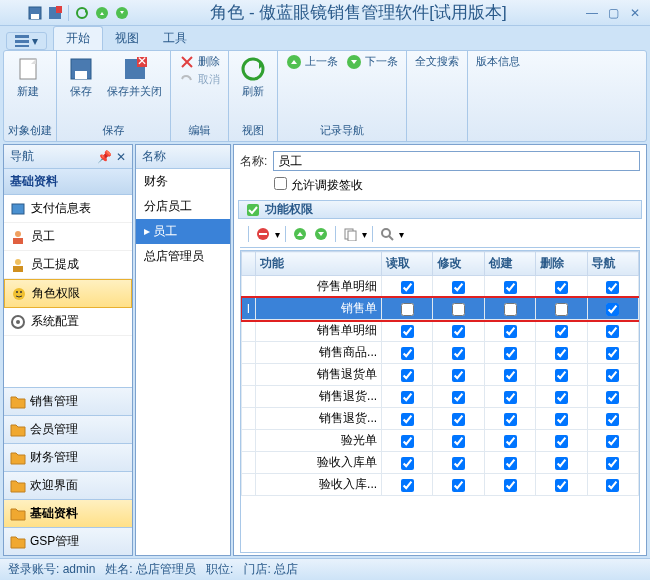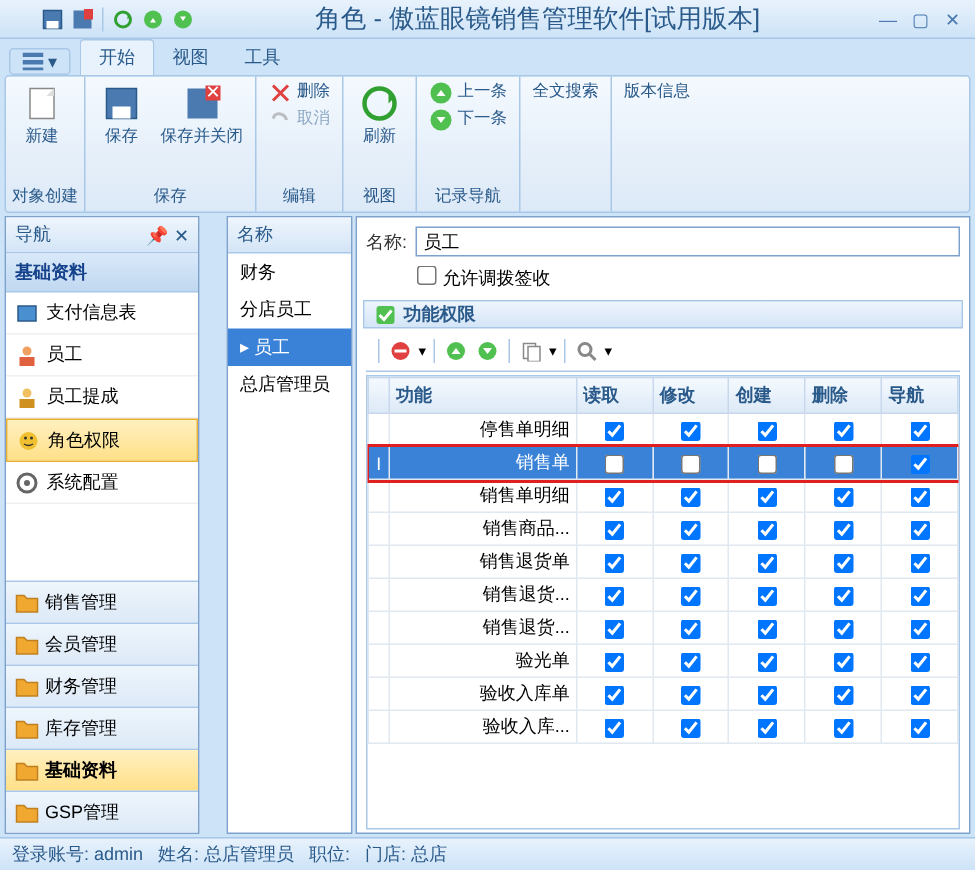--- a/index.html
+++ b/index.html
@@ -27,21 +27,21 @@
 .navpanel{width:130px;background:#fff;border:1px solid #7da2ce;display:flex;flex-direction:column}
 .nav-head{background:linear-gradient(#eef5fc,#d4e5f7);padding:3px 6px;color:#2a5a8a;border-bottom:1px solid #a9c8e8;display:flex;justify-content:space-between;align-items:center}
 .nav-section{background:linear-gradient(#d9e9fa,#c0d8f0);padding:4px 6px;color:#15428b;font-weight:bold;border-bottom:1px solid #a9c8e8}
 .nav-items{flex:0 0 auto}
 .nav-item{padding:5px 6px;display:flex;align-items:center;gap:5px;cursor:pointer;border-bottom:1px solid #f0f0f0}
 .nav-item.sel{background:linear-gradient(#fff0c0,#ffe088);border:1px solid #e8b030}
 .nav-icon{width:16px;height:16px;flex-shrink:0}
 .nav-cats{margin-top:auto}
 .nav-cat{padding:5px 6px;display:flex;align-items:center;gap:4px;cursor:pointer;background:linear-gradient(#eef5fc,#dce9f7);border-top:1px solid #a9c8e8}
 .nav-cat.sel{background:linear-gradient(#fff0c0,#ffe088);font-weight:bold}
-.midpanel{width:84px;background:#fff;border:1px solid #7da2ce;margin-left:18px}
+.midpanel{width:96px;background:#fff;border:1px solid #7da2ce;margin-left:2px}
 .mid-head{background:linear-gradient(#eef5fc,#d4e5f7);padding:3px 6px;border-bottom:1px solid #a9c8e8;color:#2a5a8a}
 .mid-item{padding:4px 8px;cursor:pointer}
 .mid-item.sel{background:#3a82d8;color:#fff}
 .mainpanel{flex:1;background:#fff;border:1px solid #7da2ce;margin-left:2px;display:flex;flex-direction:column;overflow:hidden}
 .form-row{padding:6px;display:flex;align-items:center;gap:6px}
 .form-label{color:#333}
 .form-input{border:1px solid #7da2ce;padding:2px 4px;flex:1;height:20px}
 .chk-row{padding:0 6px 4px 40px;display:flex;align-items:flex-start;gap:4px}
 .sub-head{background:linear-gradient(#eef5fc,#d4e5f7);padding:0 6px;border:1px solid #a9c8e8;margin:2px 4px;display:flex;align-items:flex-end;gap:4px;color:#2a5a8a;font-weight:bold}
 .toolbar{padding:4px 6px;border-bottom:1px solid #a9c8e8;display:flex;align-items:center;gap:3px;margin:0 6px}
@@ -173,21 +173,21 @@
             <circle cx="14" cy="14" r="10" fill="none" stroke="#30a030" stroke-width="3"></circle>
             <path d="M20 6l4 4-4 4" fill="#30a030"></path>
           </svg>
           <span class="rbtn-text">刷新</span>
         </div>
     </div>
     <div class="rgroup-label">视图</div>
   </div>
   <div class="rgroup">
     <div class="rgroup-body">
-      <div style="display:flex;flex-direction:column">
+      <div style="display:flex;">
         <div class="rbtn small">
             <svg class="rbtn-icon" width="16" height="16">
               <circle cx="8" cy="8" r="7" fill="#50c050"></circle>
               <path d="M5 10l3-4 3 4" fill="#fff"></path>
             </svg>
             <span class="rbtn-text">上一条</span>
           </div>
         <div class="rbtn small">
             <svg class="rbtn-icon" width="16" height="16">
               <circle cx="8" cy="8" r="7" fill="#50c050"></circle>
@@ -278,21 +278,21 @@
         <div class="nav-cat">
           <svg class="nav-icon folder-icon">
             <path d="M1 3h5l2 2h7v9H1z"></path>
           </svg>
           <span>财务管理</span>
         </div>
         <div class="nav-cat">
           <svg class="nav-icon folder-icon">
             <path d="M1 3h5l2 2h7v9H1z"></path>
           </svg>
-          <span>库存管理</span>
+          <span>欢迎界面</span>
         </div>
         <div class="nav-cat sel">
           <svg class="nav-icon folder-icon">
             <path d="M1 3h5l2 2h7v9H1z"></path>
           </svg>
           <span>基础资料</span>
         </div>
         <div class="nav-cat">
           <svg class="nav-icon folder-icon">
             <path d="M1 3h5l2 2h7v9H1z"></path>

